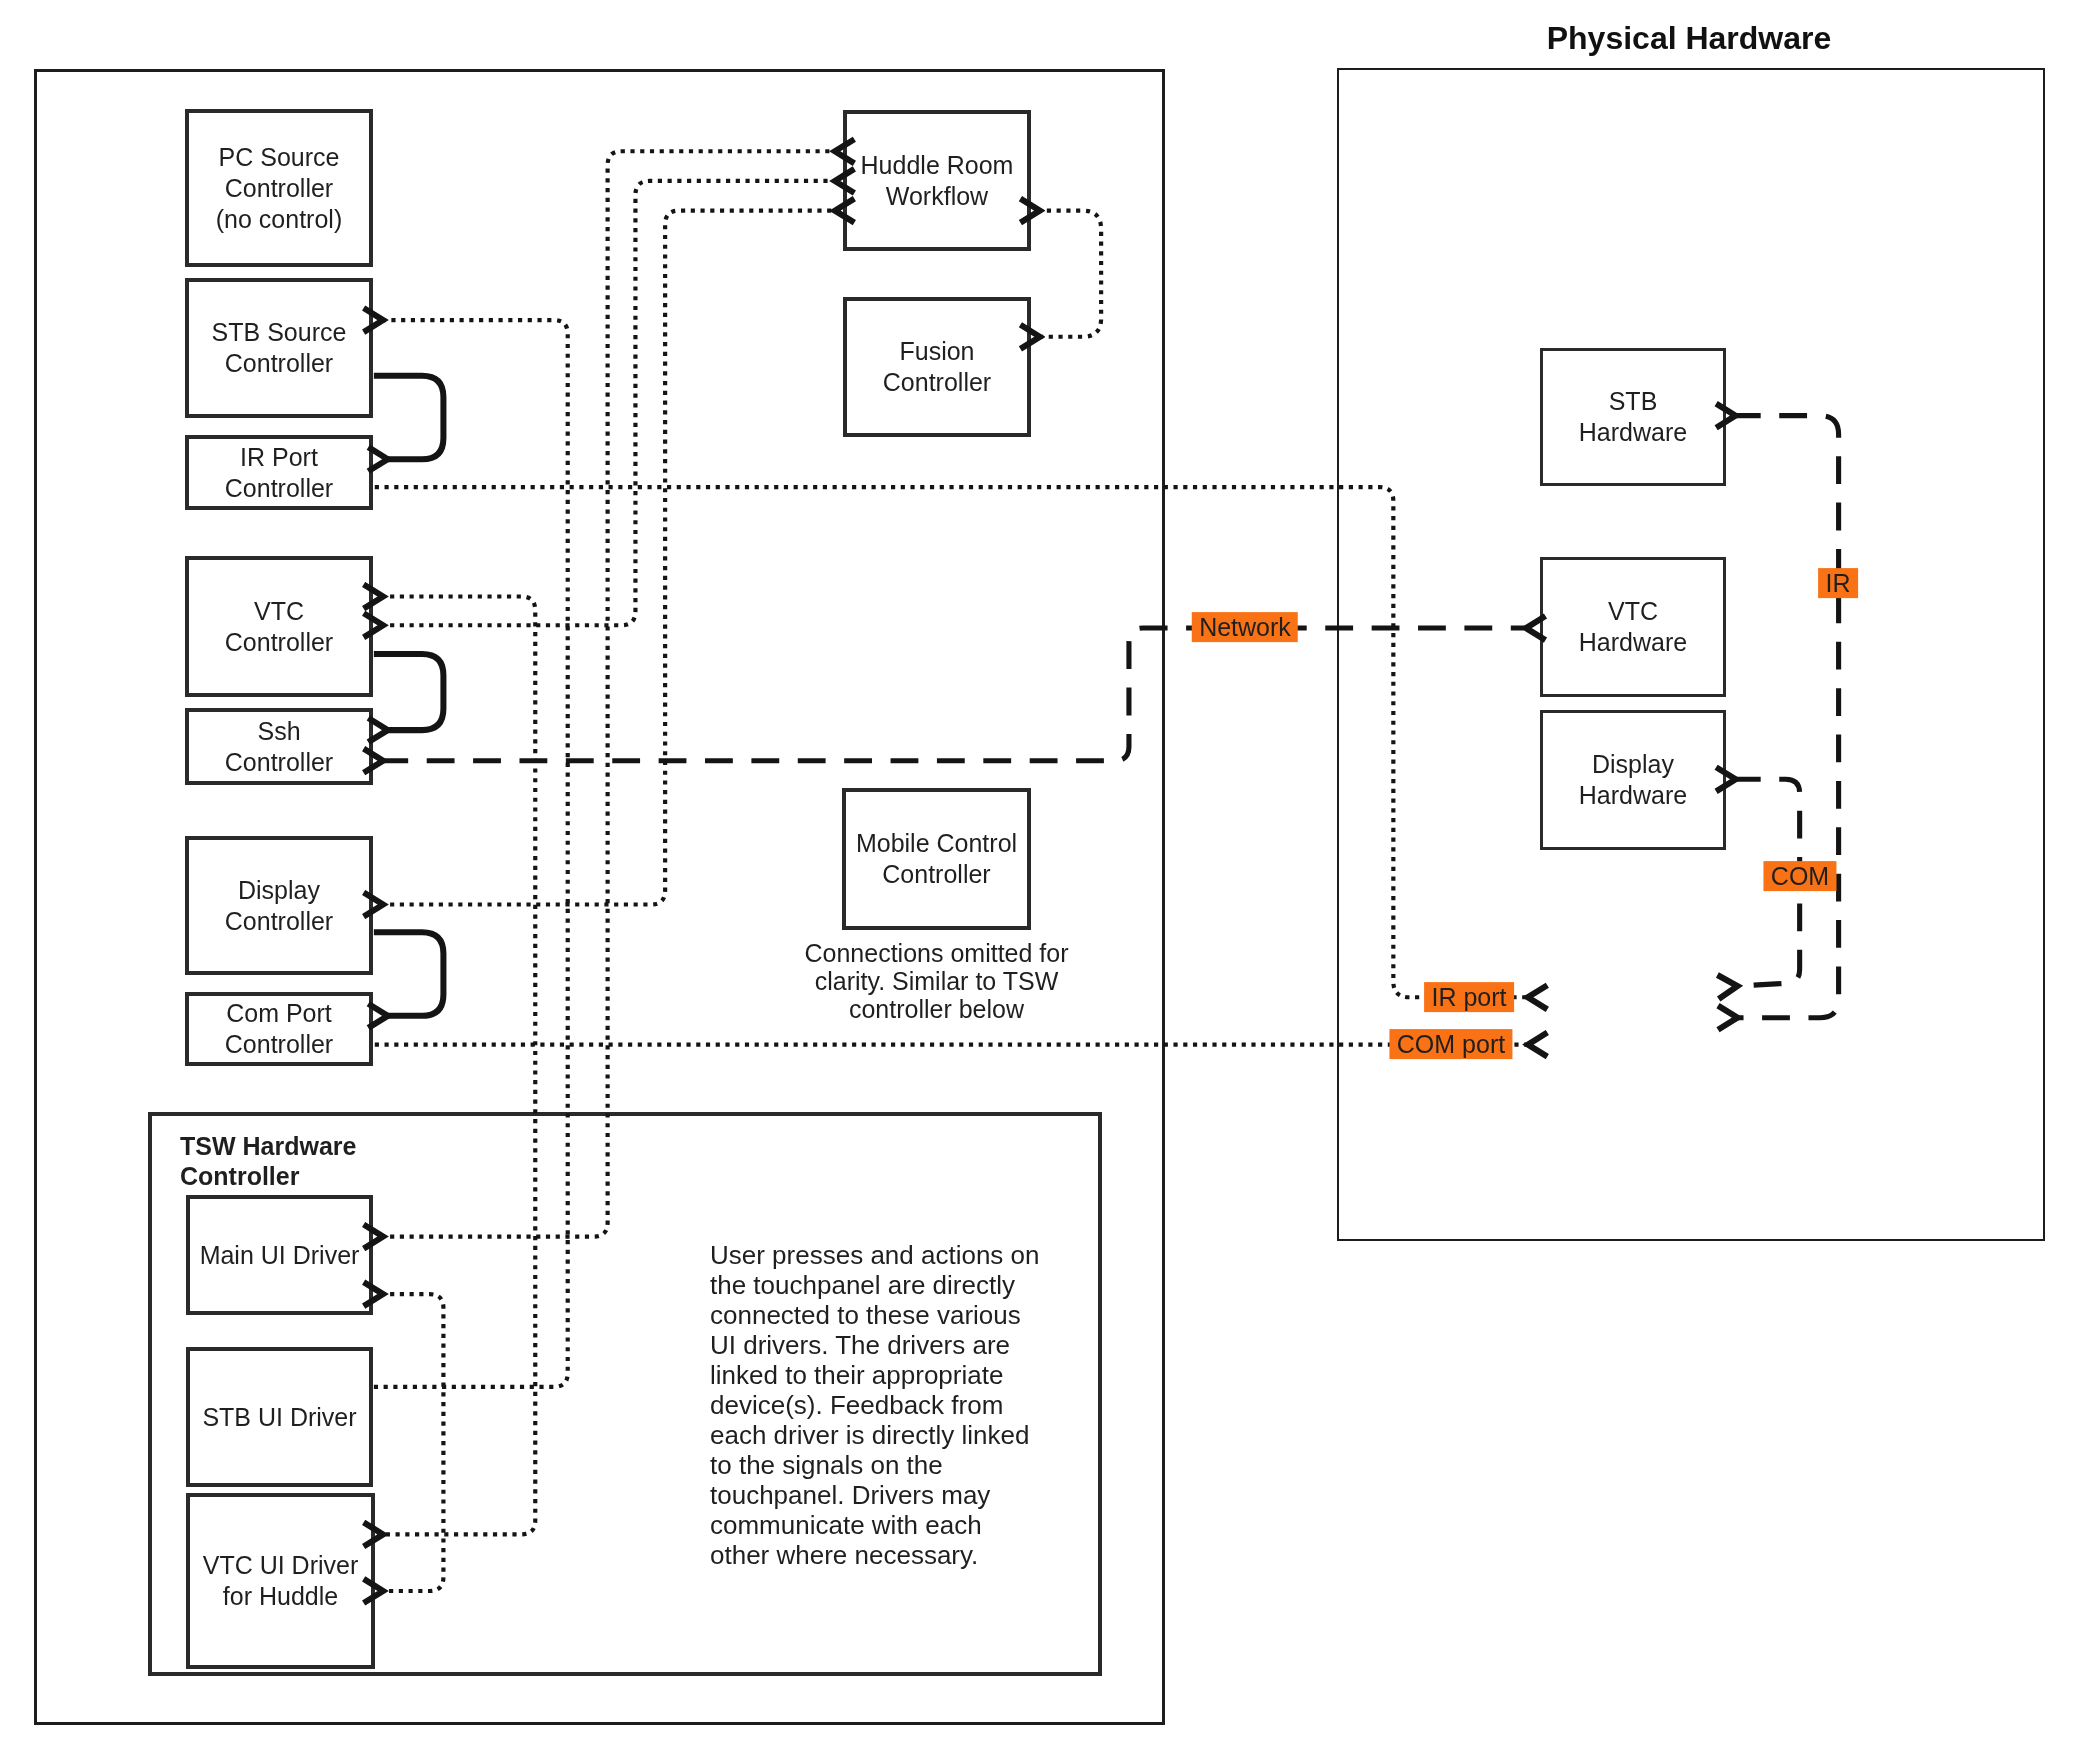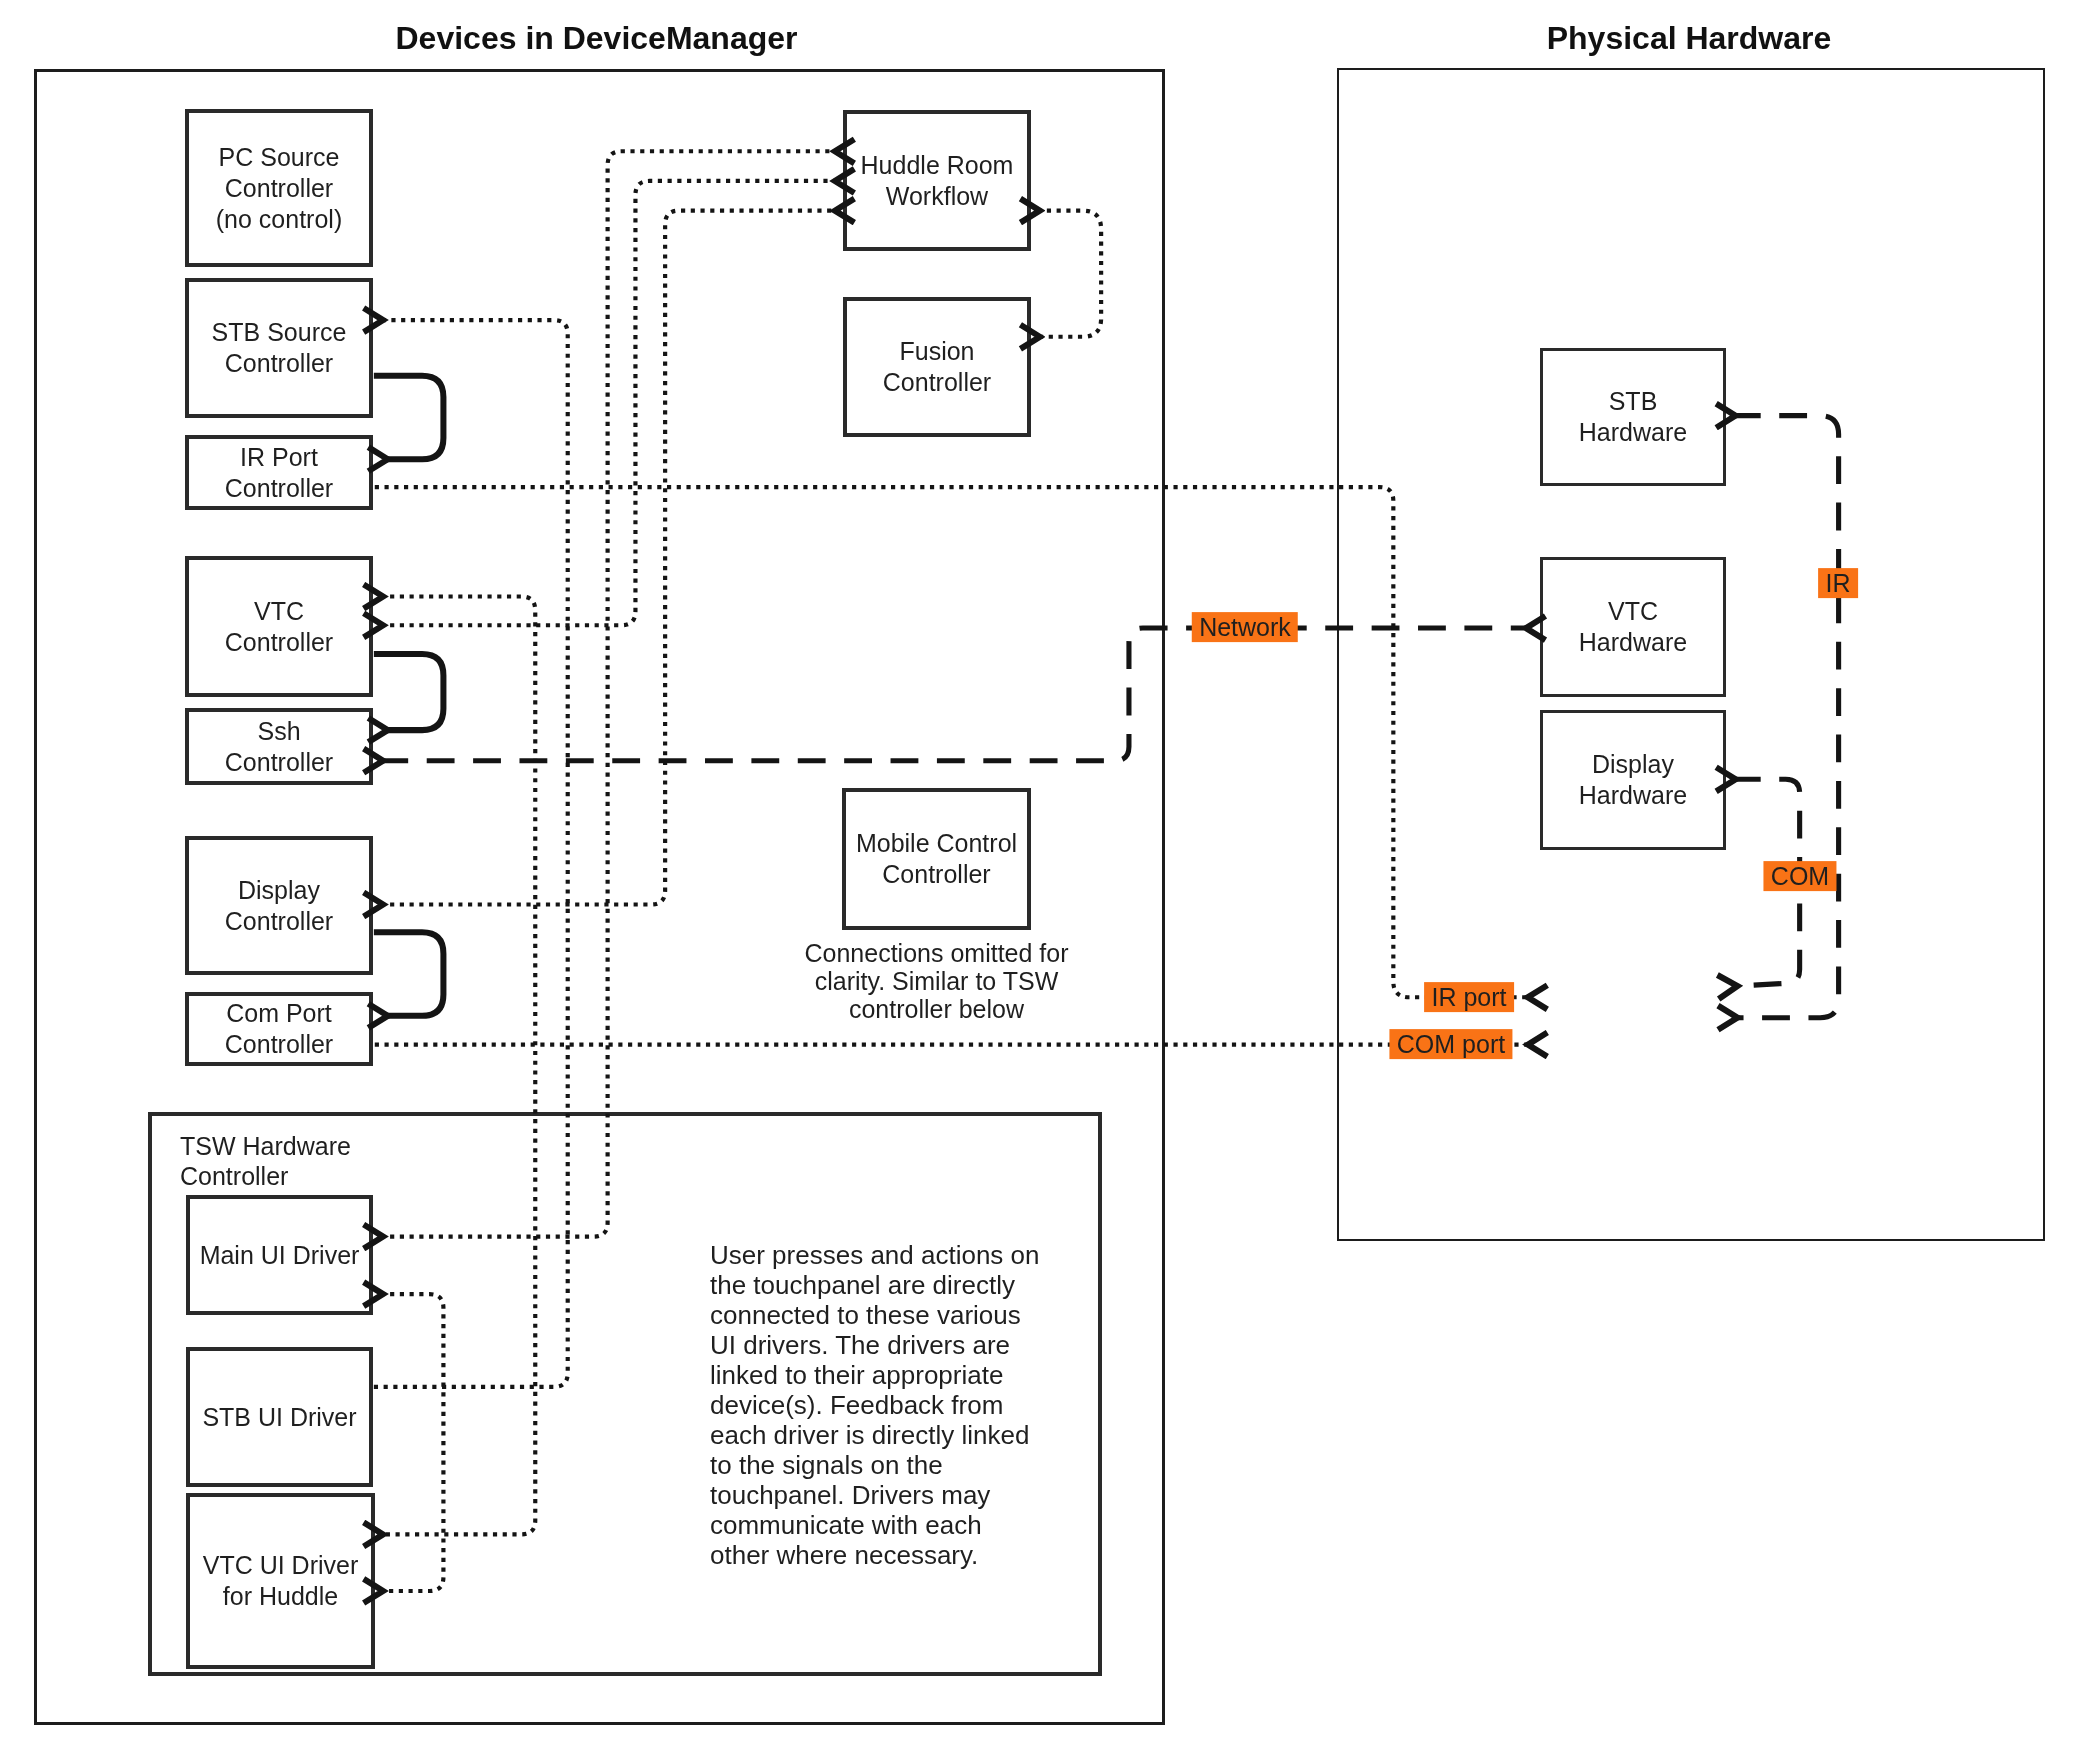--- a/index.html
+++ b/index.html
@@ -10,21 +10,21 @@
   }
   .big-title{
     position:absolute;top:20.4px;font-size:32px;font-weight:bold;
     text-align:center;white-space:nowrap;color:#111;
   }
   #title-devices{left:34px;width:1125px;}
   #title-physical{left:1337px;width:704px;}
   .container{position:absolute;background:#ffffff;z-index:1;}
   #container-devices{left:34px;top:69px;width:1125px;height:1650px;border:3.7px solid #1d1d1d;}
   #container-physical{left:1337px;top:68px;width:704px;height:1169px;border:2.8px solid #1d1d1d;}
-  #container-tsw{left:148px;top:1112px;width:946px;height:556px;border:4.6px solid #2a2a2a;z-index:2;}
+  #container-tsw{left:148px;top:1112px;width:946px;height:556px;border:4.6px solid #2a2a2a;z-index:2;font-weight:bold;}
   .tsw-label{
     position:absolute;left:28px;top:15px;font-size:25px;line-height:30px;
     white-space:pre-line;color:#1f1f1f;
   }
   .node{
     position:absolute;display:flex;align-items:center;justify-content:center;
     text-align:center;border:4.6px solid #2a2a2a;background:#ffffff;
     font-size:25px;line-height:31px;white-space:pre-line;z-index:3;box-sizing:border-box;
   }
   .node.hw{border-width:3.7px;}
@@ -63,21 +63,20 @@
   #label-ir      {left:1838px;top:583px;}
   #label-com     {left:1800px;top:876px;}
   #label-ir-port {left:1469px;top:997px;}
   #label-com-port{left:1451px;top:1044px;}
 </style>
 </head>
 <body>
 
 <div class="canvas">
 
-  <div id="title-devices" class="big-title">Devices in DeviceManager</div>
   <div id="title-physical" class="big-title">Physical Hardware</div>
 
   <div id="container-devices" class="container"></div>
   <div id="container-physical" class="container"></div>
 
   <div id="container-tsw" class="container">
     <div class="tsw-label">TSW Hardware
 Controller</div>
   </div>
 

